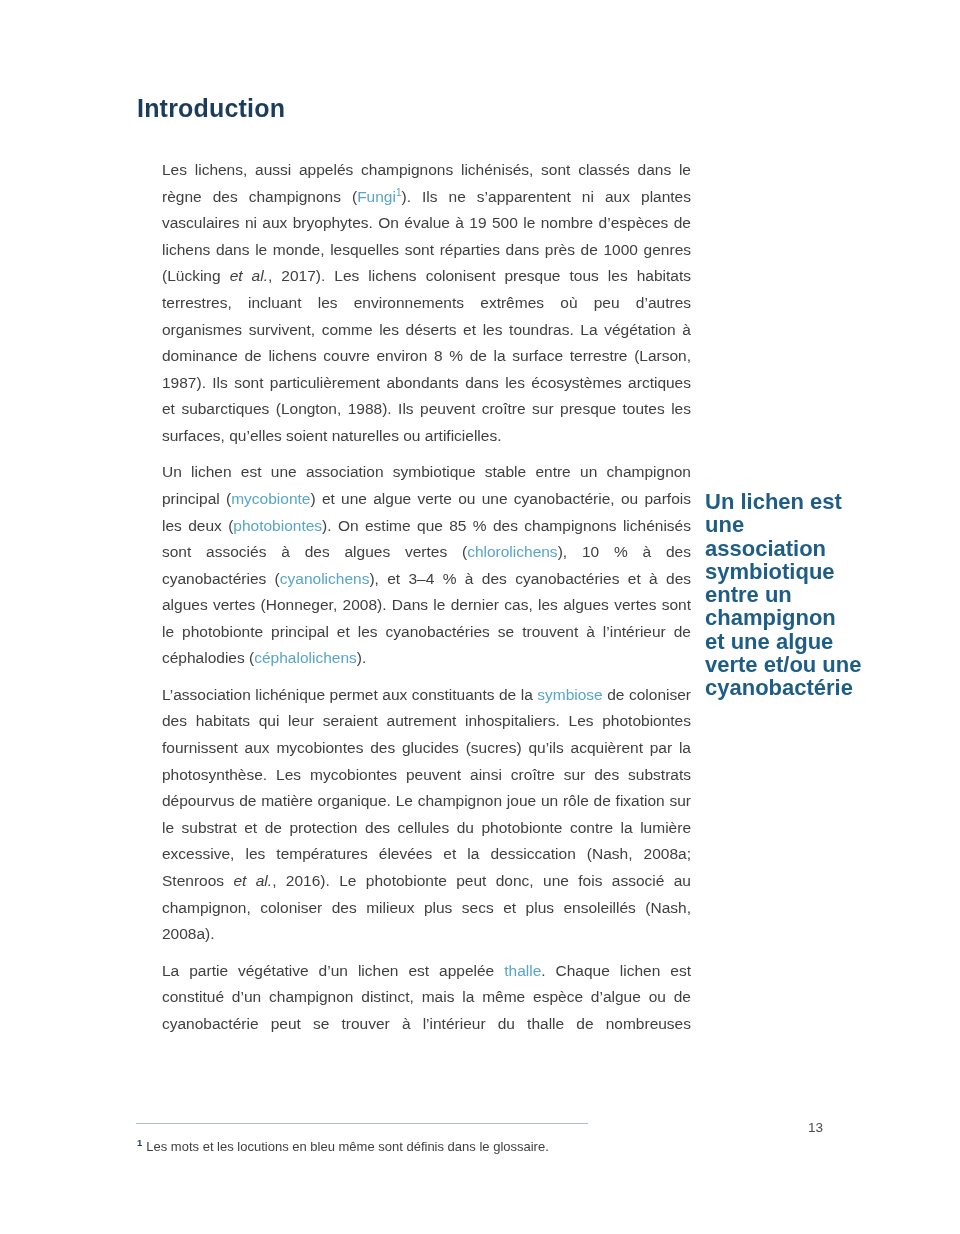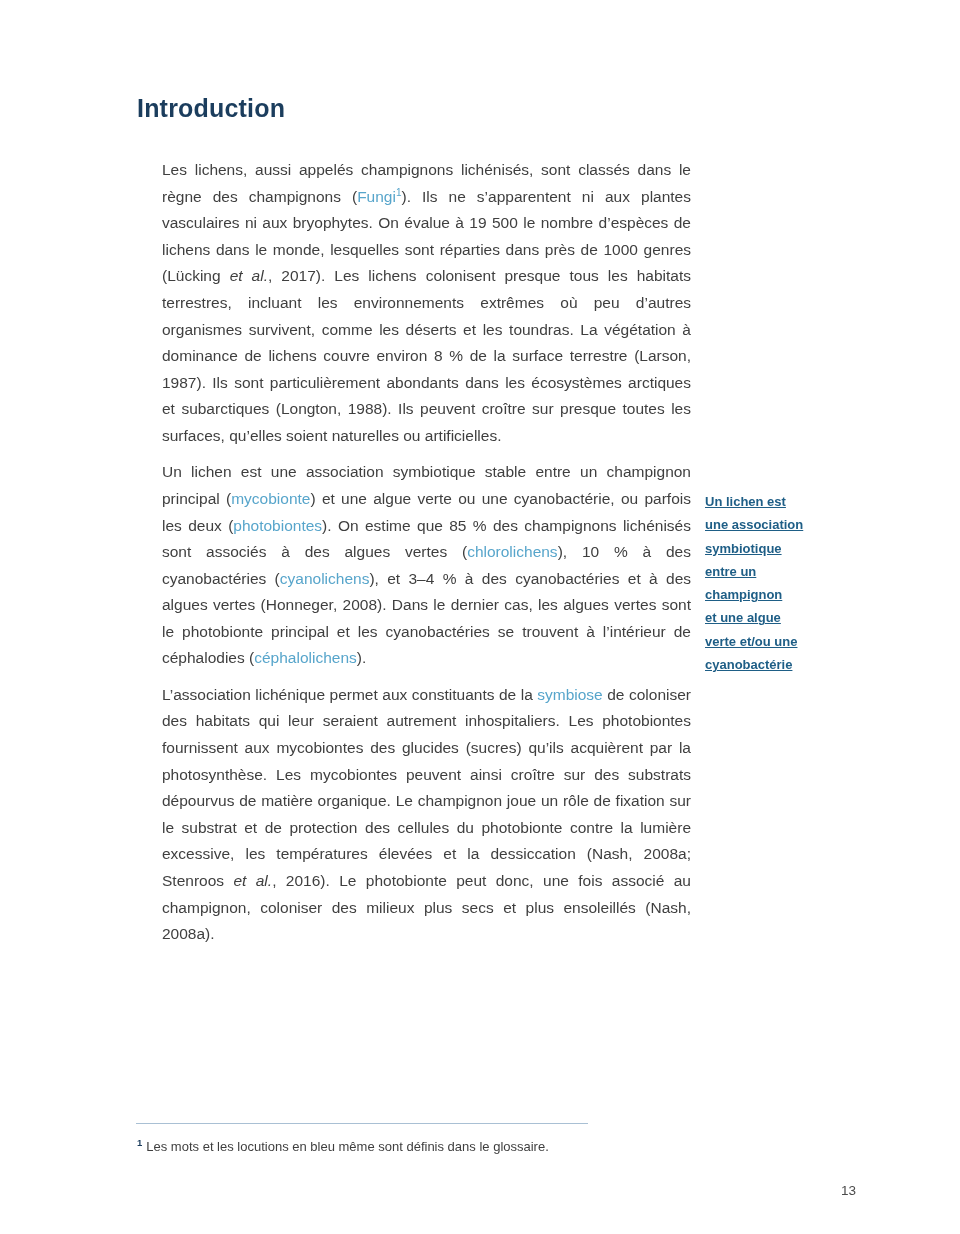--- a/index.html
+++ b/index.html
@@ -39,26 +39,25 @@
     text-decoration: none;
     cursor: pointer;
   }
   .glossary-link sup { font-size: 10px; line-height: 0; }
   em { font-style: italic; }
   .pull-quote {
     position: absolute;
     left: 705px;
     top: 490px;
     width: 160px;
-    font-size: 13px;
+    font-size: 22px;
     line-height: 23.3px;
     font-weight: bold;
     color: var(--c-sidebar, #1e5e86);
     white-space: pre-line;
-    text-decoration: underline;
   }
   .footnote-rule {
     position: absolute;
     left: 136px;
     top: 1123px;
     width: 452px;
     height: 1px;
     background: var(--c-rule, #a9c0d4);
   }
   .footnote {
@@ -72,37 +71,37 @@
   }
   .fn-marker {
     font-size: 9.5px;
     font-weight: bold;
     color: var(--c-title, #1b3d5d);
     margin-right: 4px;
   }
   .page-number {
     position: absolute;
     left: 808px;
-    top: 1183px;
+    top: 1120px;
     width: 48px;
-    text-align: right;
     font-size: 13.5px;
     color: #4a4a4a;
   }
 </style>
 </head>
 <body>
 
 <div class="page">
   <h1 class="title">Introduction</h1>
 
   <div class="body-col">
       <p><span>Les lichens, aussi appelés champignons lichénisés, sont classés dans le règne des champignons (</span><a class="glossary-link">Fungi</a><a class="glossary-link"><sup>1</sup></a><span>). Ils ne s’apparentent ni aux plantes vasculaires ni aux bryophytes. On évalue à 19&nbsp;500 le nombre d’espèces de lichens dans le monde, lesquelles sont réparties dans près de 1000 genres (Lücking </span><em>et al.</em><span>, 2017). Les lichens colonisent presque tous les habitats terrestres, incluant les environnements extrêmes où peu d’autres organismes survivent, comme les déserts et les toundras. La végétation à dominance de lichens couvre environ 8&nbsp;% de la surface terrestre (Larson, 1987). Ils sont particulièrement abondants dans les écosystèmes arctiques et subarctiques (Longton, 1988). Ils peuvent croître sur presque toutes les surfaces, qu’elles soient naturelles ou artificielles.</span></p>
       <p><span>Un lichen est une association symbiotique stable entre un champignon principal (</span><a class="glossary-link">mycobionte</a><span>) et une algue verte ou une cyanobactérie, ou parfois les deux (</span><a class="glossary-link">photobiontes</a><span>). On estime que 85&nbsp;% des champignons lichénisés sont associés à des algues vertes (</span><a class="glossary-link">chlorolichens</a><span>), 10&nbsp;% à des cyanobactéries (</span><a class="glossary-link">cyanolichens</a><span>), et 3–4&nbsp;% à des cyanobactéries et à des algues vertes (Honneger, 2008). Dans le dernier cas, les algues vertes sont le photobionte principal et les cyanobactéries se trouvent à l’intérieur de céphalodies (</span><a class="glossary-link">céphalolichens</a><span>).</span></p>
       <p><span>L’association lichénique permet aux constituants de la </span><a class="glossary-link">symbiose</a><span> de coloniser des habitats qui leur seraient autrement inhospitaliers. Les photobiontes fournissent aux mycobiontes des glucides (sucres) qu’ils acquièrent par la photosynthèse. Les mycobiontes peuvent ainsi croître sur des substrats dépourvus de matière organique. Le champignon joue un rôle de fixation sur le substrat et de protection des cellules du photobionte contre la lumière excessive, les températures élevées et la dessiccation (Nash, 2008a; Stenroos </span><em>et al.</em><span>, 2016). Le photobionte peut donc, une fois associé au champignon, coloniser des milieux plus secs et plus ensoleillés (Nash, 2008a).</span></p>
+      <p class="justify-last"><span>La partie végétative d’un lichen est appelée </span><a class="glossary-link">thalle</a><span>. Chaque lichen est constitué d’un champignon distinct, mais la même espèce d’algue ou de cyanobactérie peut se trouver à l’intérieur du thalle de nombreuses</span></p>
     </div>
 
   <aside class="pull-quote">Un lichen est
 une association
 symbiotique
 entre un
 champignon
 et une algue
 verte et/ou une
 cyanobactérie</aside>

